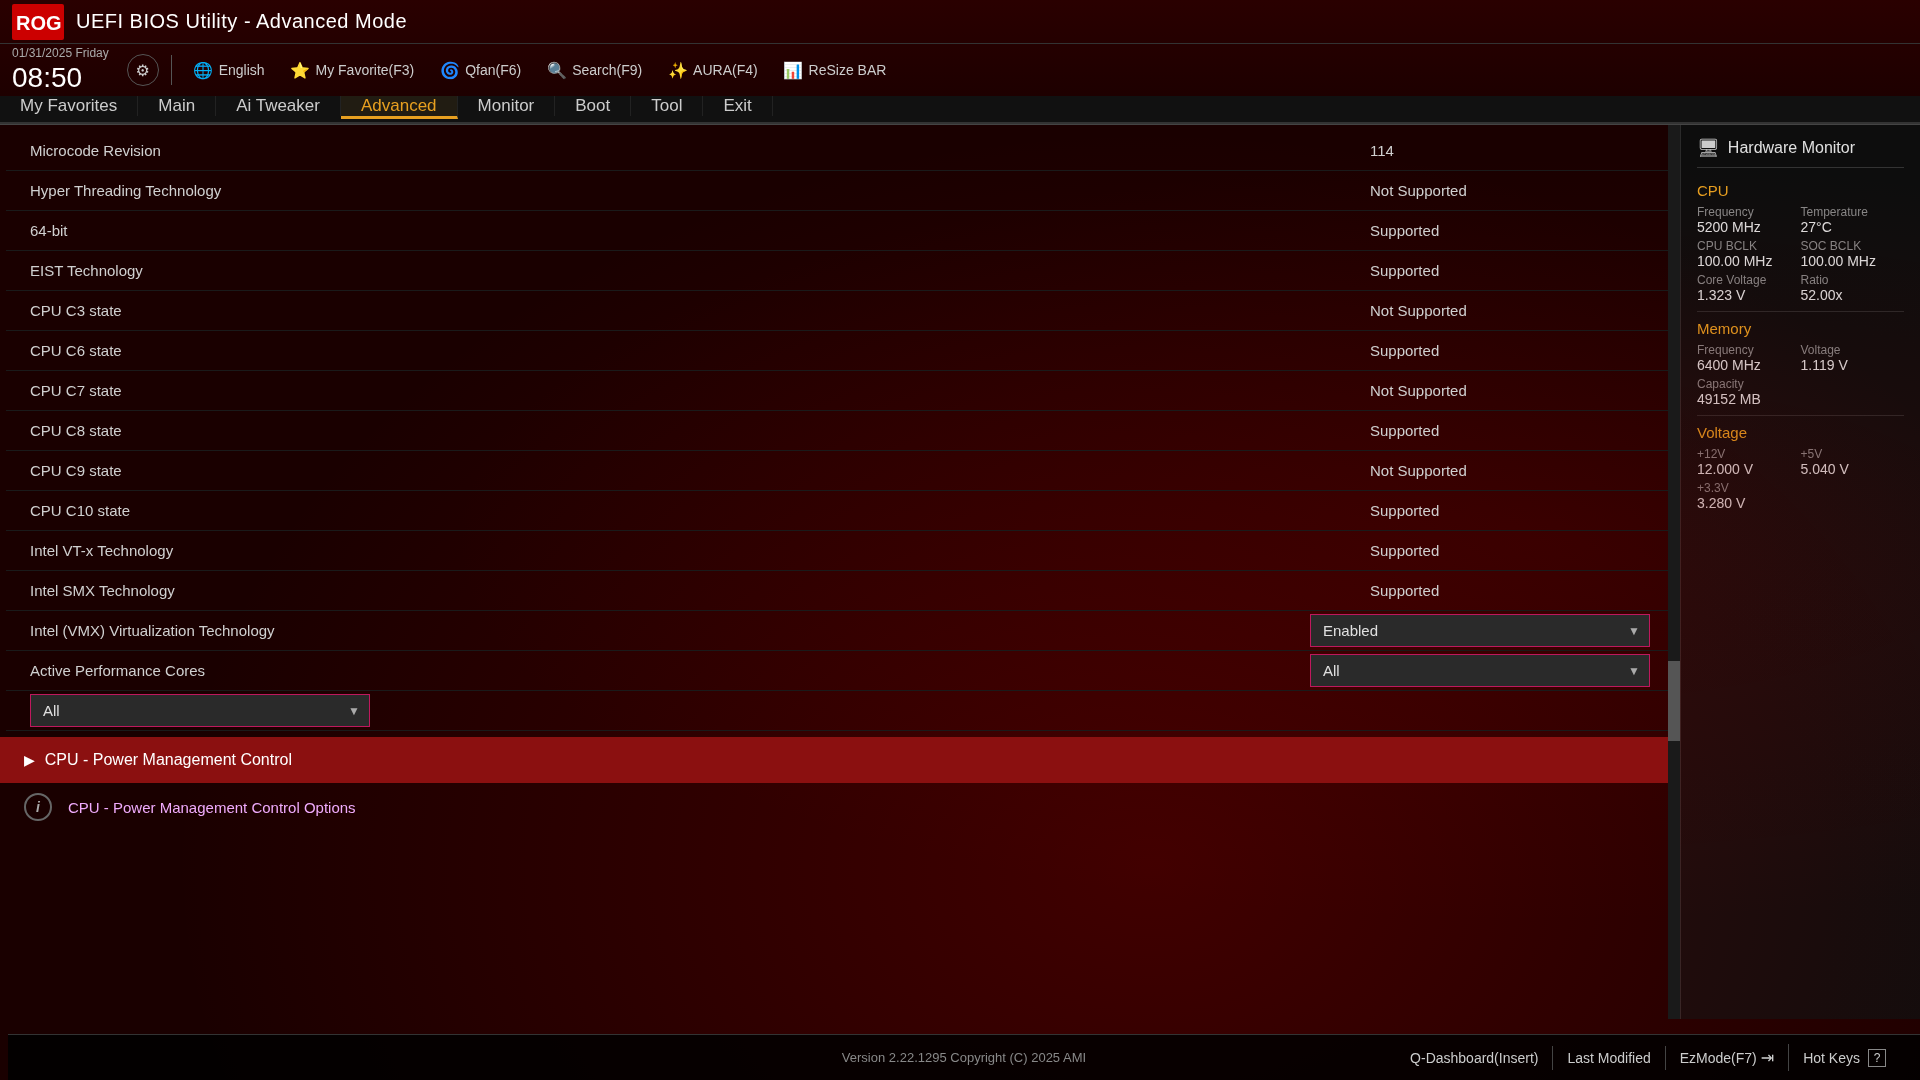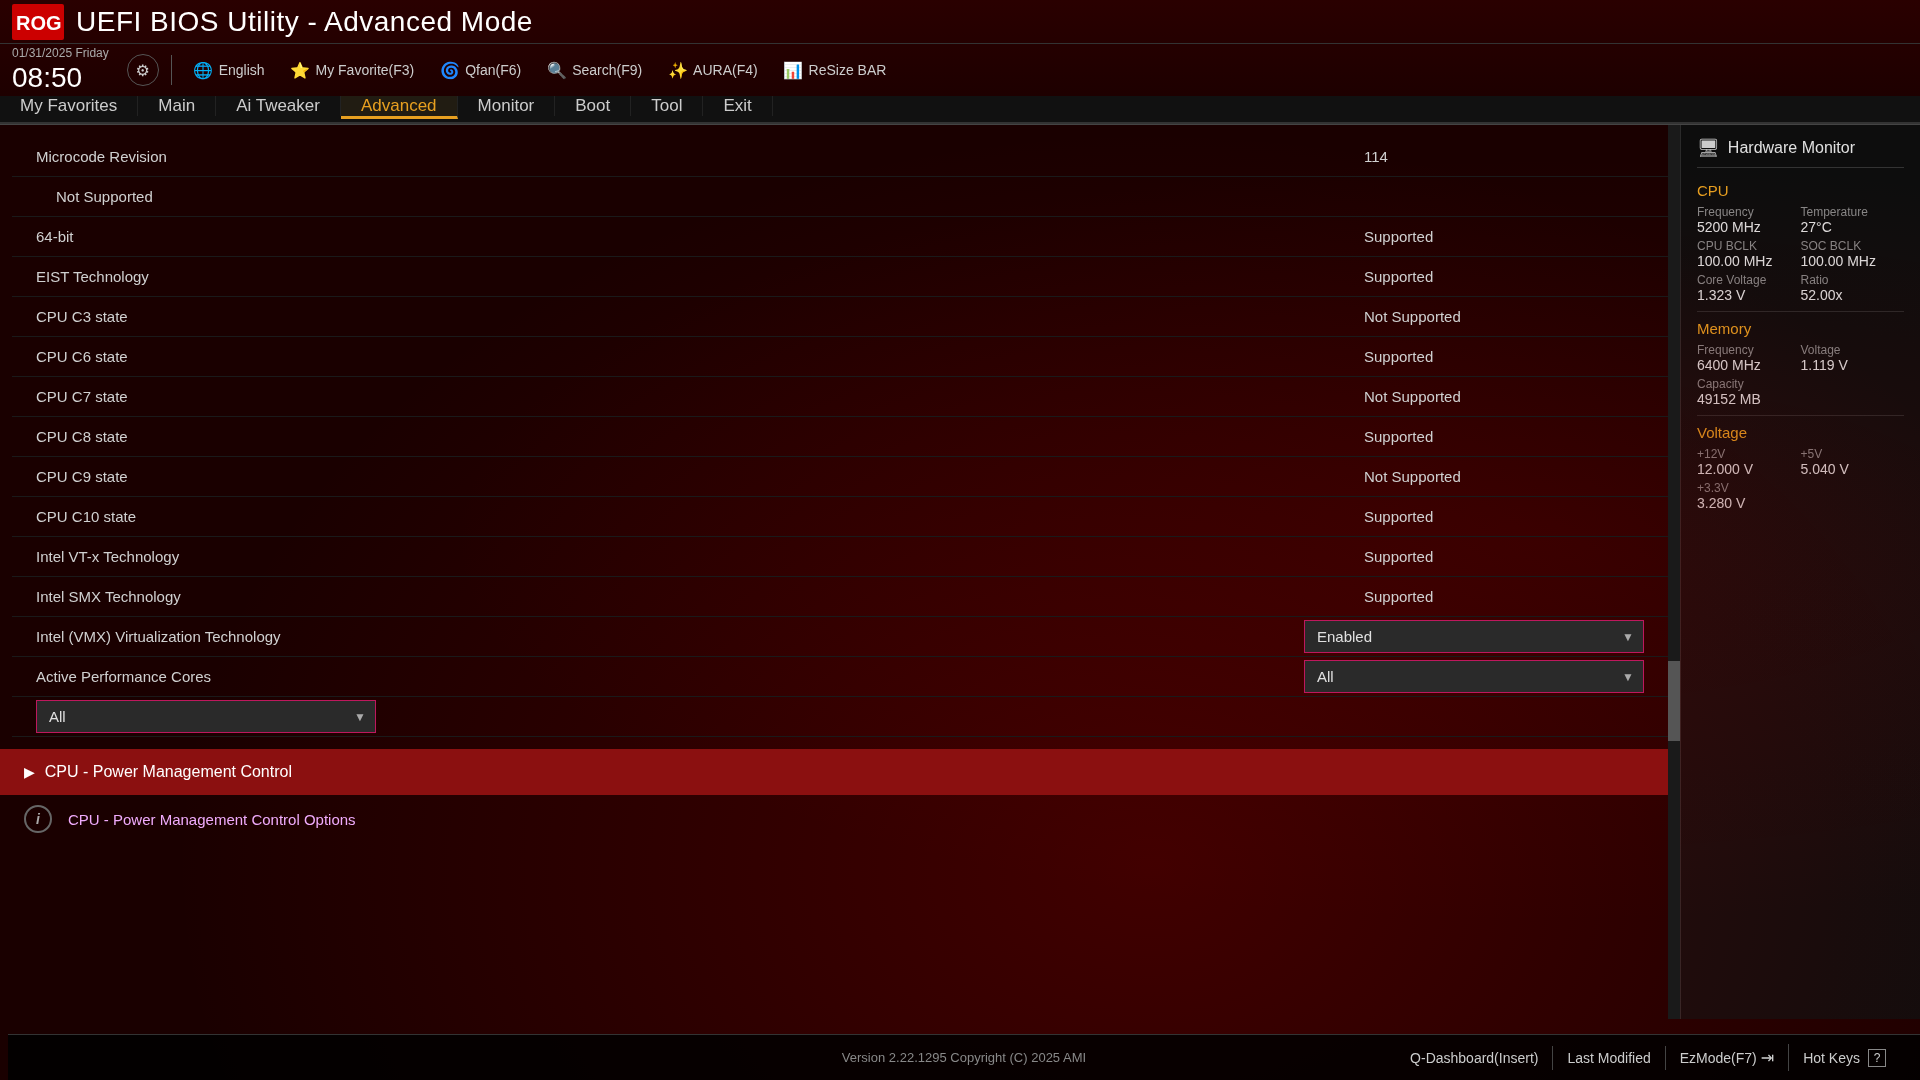--- a/index.html
+++ b/index.html
@@ -47,21 +47,21 @@
 
     .asus-logo {
       width: 52px;
       height: 36px;
       margin-right: 12px;
       flex-shrink: 0;
     }
 
     .title-text {
       color: #ffffff;
-      font-size: 28px;
+      font-size: 20px;
       font-weight: 400;
       letter-spacing: 0.5px;
     }
 
     .toolbar {
       display: flex;
       align-items: center;
       padding: 0 12px;
       height: 52px;
       gap: 6px;
@@ -152,21 +152,21 @@
     }
 
     
     .content-area {
       flex: 1;
       overflow: hidden;
       position: relative;
     }
 
     .settings-list {
-      padding: 12px;
+      padding: 6px;
       border-radius: 10px;
     }
 
     .settings-row {
       display: flex;
       align-items: center;
       padding: 0 24px;
       min-height: 40px;
       border-bottom: 1px solid #1a1a1a;
     }
@@ -455,20 +455,21 @@
 
   <div class="content-area">
     <div class="settings-list">
 
       <div class="settings-row">
         <span class="row-label">Microcode Revision</span>
         <span class="row-value">114</span>
       </div>
 
       <div class="settings-row">
+        <span class="row-label">Hyper Threading Technology</span>
         <span class="row-value">Not Supported</span>
       </div>
 
       <div class="settings-row">
         <span class="row-label">64-bit</span>
         <span class="row-value">Supported</span>
       </div>
 
       <div class="settings-row">
         <span class="row-label">EIST Technology</span>

